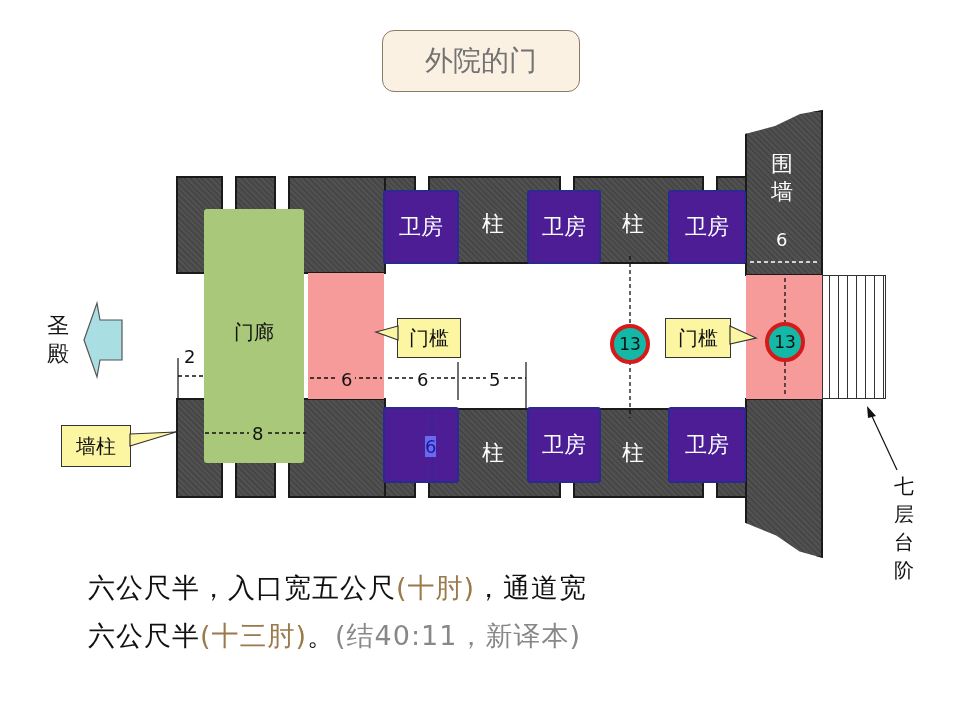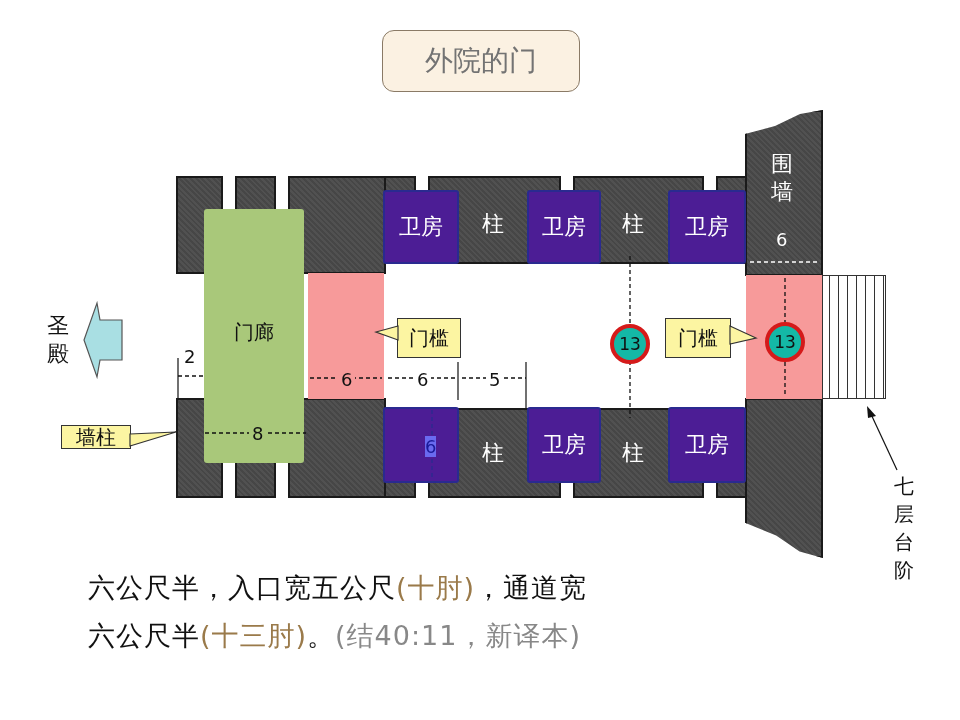--- a/index.html
+++ b/index.html
@@ -122,21 +122,21 @@
 <div class="num" style="left:338px;top:369px;background:#f79a9a;padding:0 3px;">6</div>
 <div class="num" style="left:414px;top:369px;background:#fff;padding:0 3px;">6</div>
 <div class="num" style="left:486px;top:369px;background:#fff;padding:0 3px;">5</div>
 <div class="num" style="left:425px;top:436px;color:#1a1a9a;background:#6a6af0;">6</div>
 
 <div class="circle" style="left:610px;top:324px;">13</div>
 <div class="circle" style="left:765px;top:322px;">13</div>
 
 <div class="callout" style="left:397px;top:318px;width:64px;height:40px;">门槛</div>
 <div class="callout" style="left:665px;top:318px;width:66px;height:40px;">门槛</div>
-<div class="callout" style="left:61px;top:425px;width:70px;height:24px;">墙柱</div>
+<div class="callout" style="left:61px;top:425px;width:70px;height:42px;">墙柱</div>
 <svg class="overlay" width="960" height="720">
   <polygon points="398,326 376,332 398,340" fill="#fcf5a2" stroke="#333" stroke-width="1.2"></polygon>
   <polygon points="730,326 756,338 730,344" fill="#fcf5a2" stroke="#333" stroke-width="1.2"></polygon>
   <polygon points="130,434 176,432 130,446" fill="#fcf5a2" stroke="#333" stroke-width="1.2"></polygon>
 </svg>
 
 <div class="vtext" style="left:892px;top:472px;font-size:20px;">
   <div>七</div>
     <div>层</div>
   <div>台</div>

